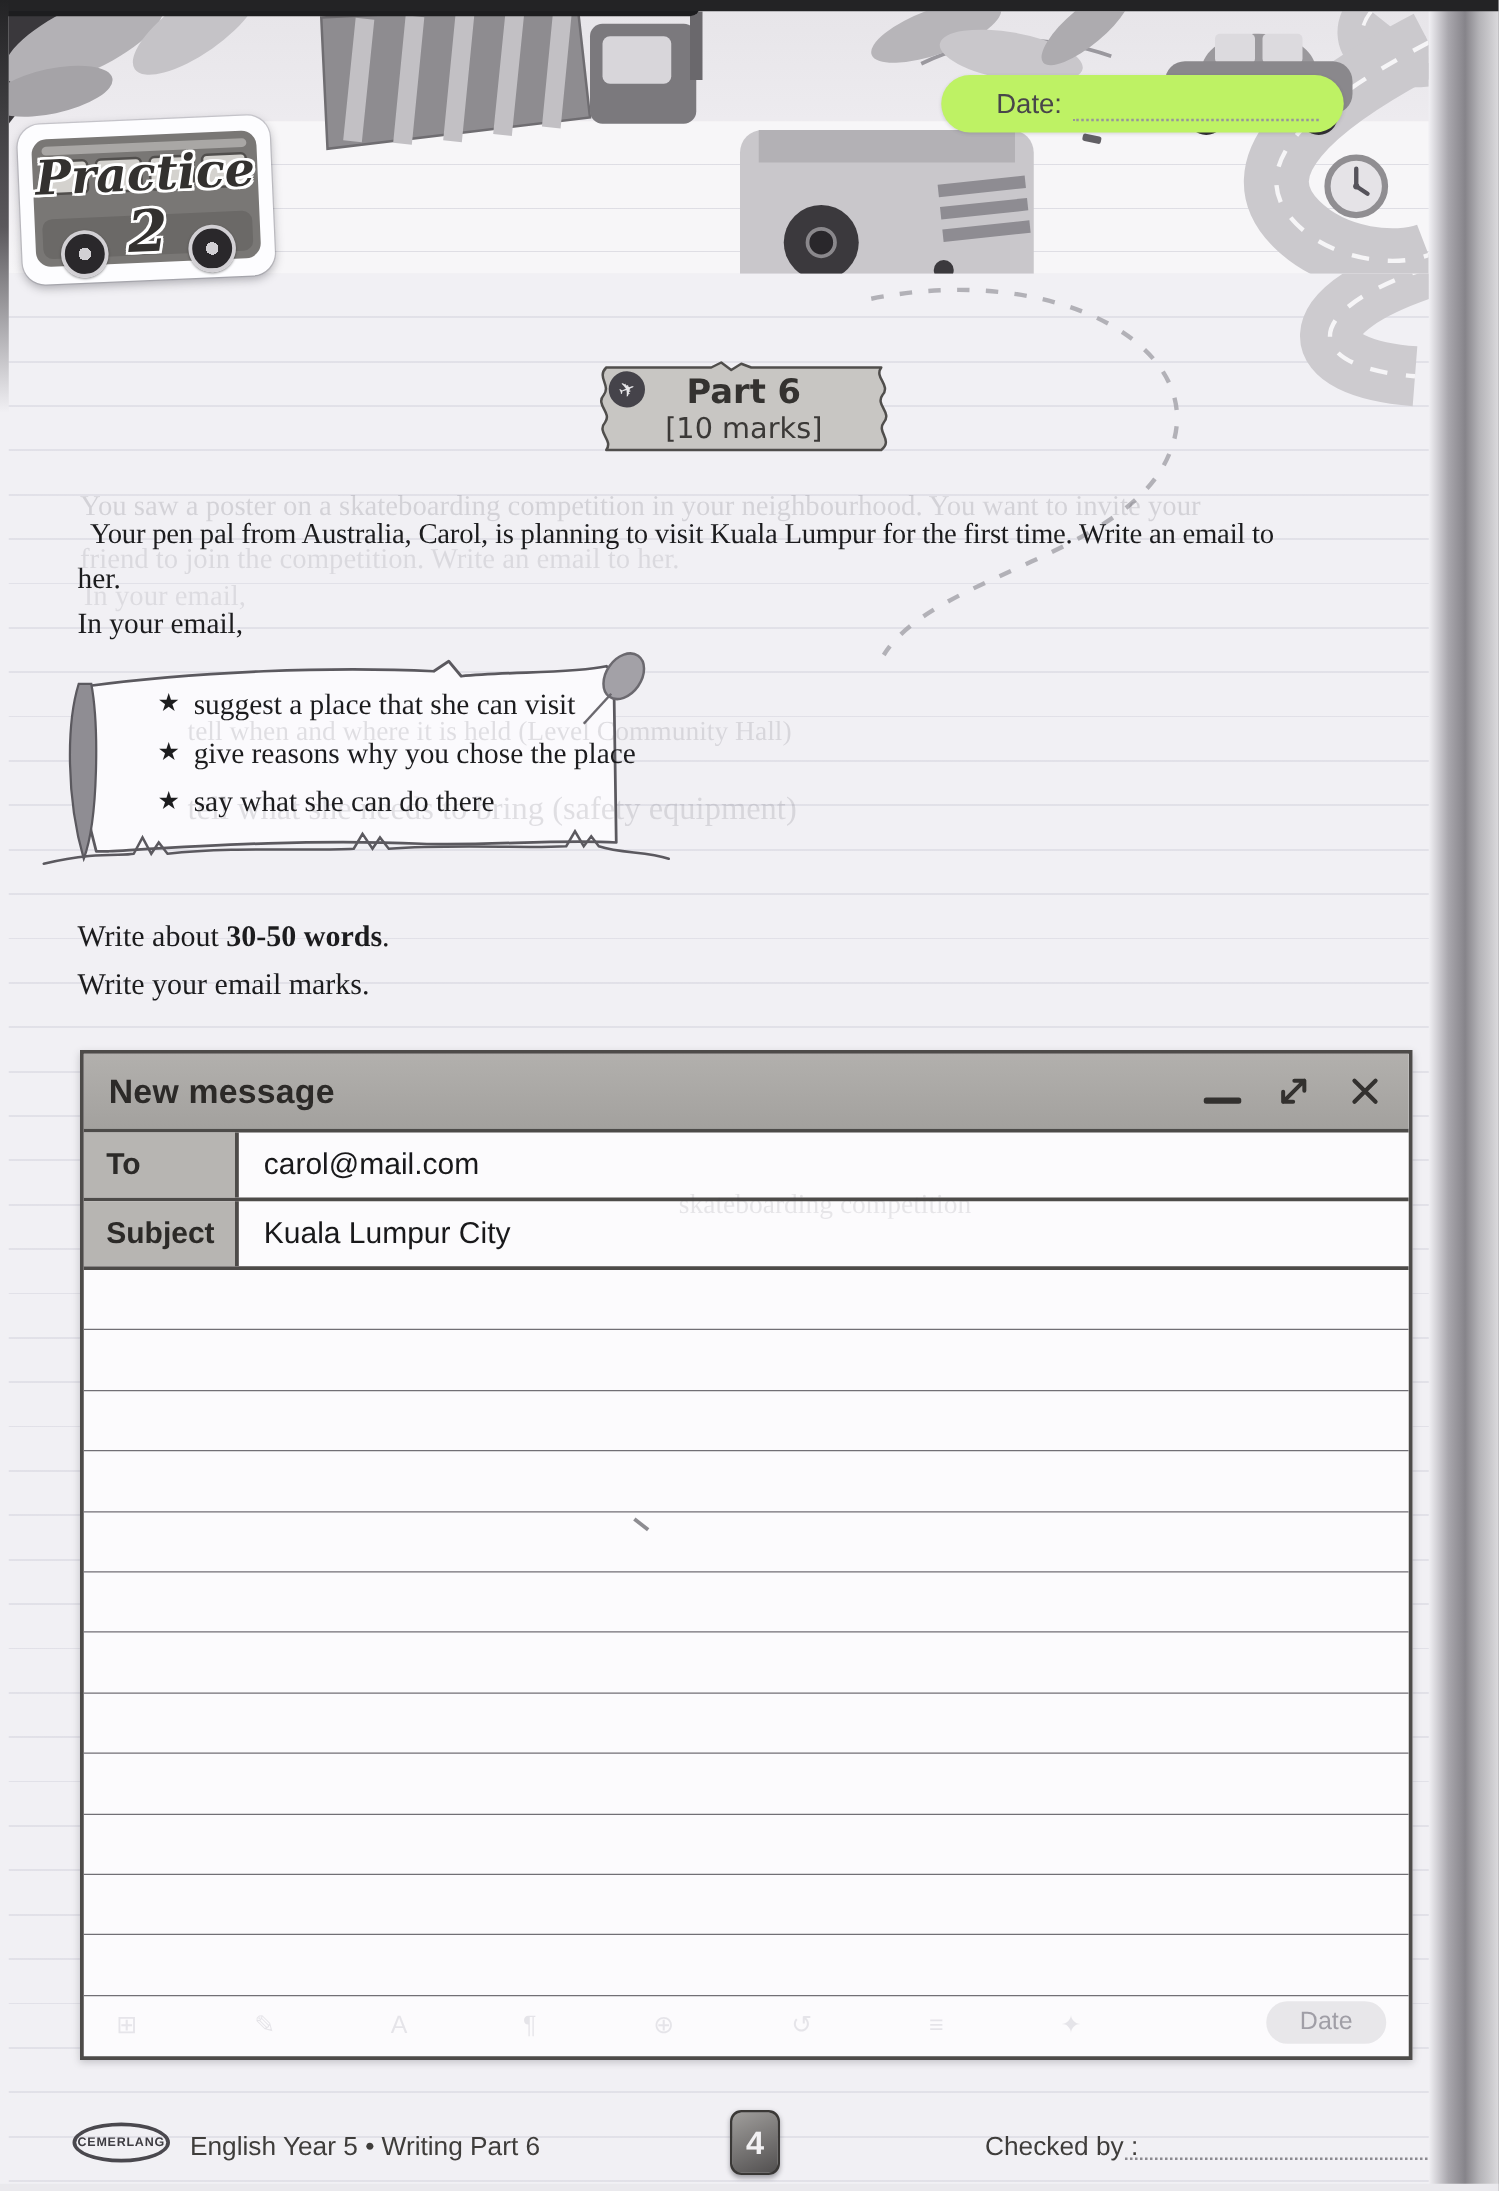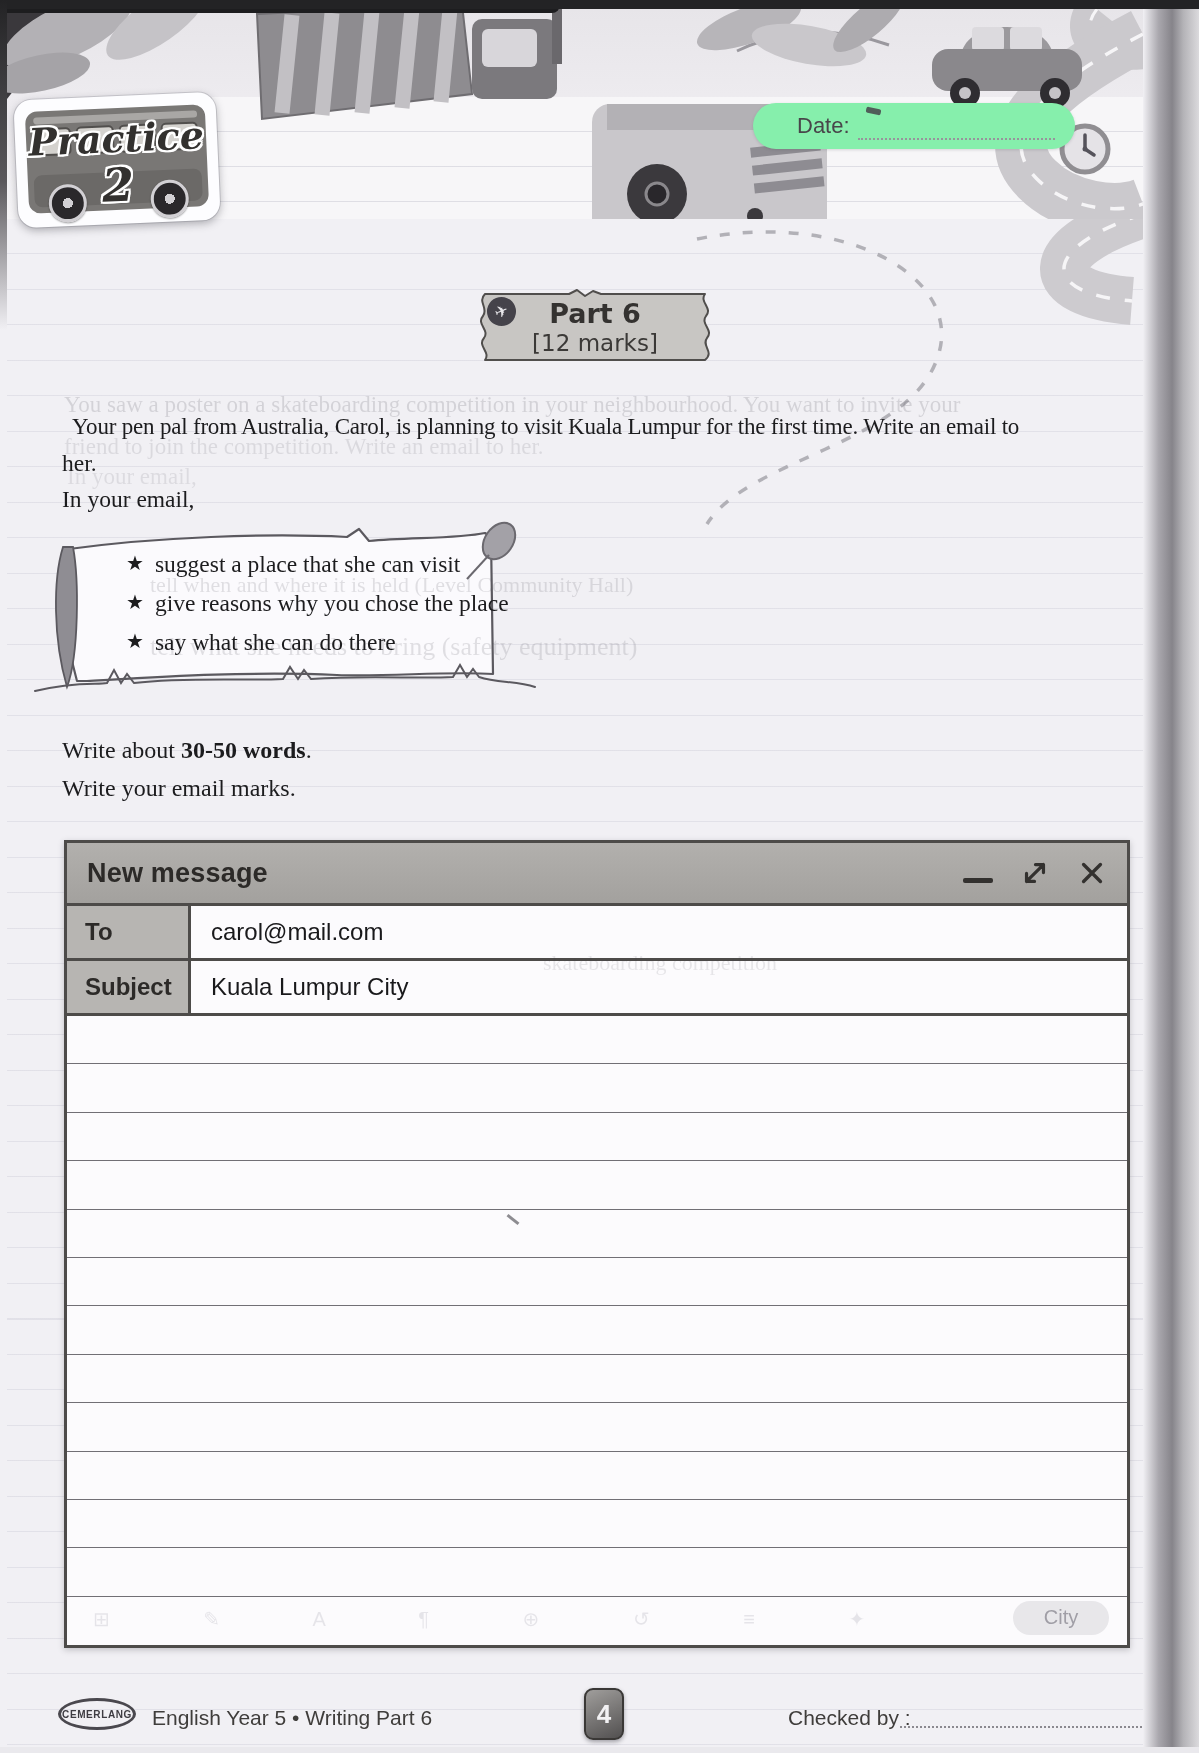--- a/index.html
+++ b/index.html
@@ -40,23 +40,23 @@
          box-shadow:0 1px 2px rgba(0,0,0,.4);}
   .wheel.w-left{left:20px;}.wheel.w-right{right:20px;}
   .practice-word{position:absolute;top:20px;left:0;right:0;text-align:center;z-index:3;
         font-family:"DejaVu Serif",serif;font-style:italic;font-weight:700;font-size:38px;color:#33312f;
         text-shadow:2px 0 0 #fff,-2px 0 0 #fff,0 2px 0 #fff,0 -2px 0 #fff,2px 2px 0 #fff,-2px -2px 0 #fff,2px -2px 0 #fff,-2px 2px 0 #fff;}
   .practice-num{position:absolute;top:62px;left:0;right:0;text-align:center;z-index:3;
         font-family:"DejaVu Serif",serif;font-style:italic;font-weight:700;font-size:46px;color:#33312f;
         text-shadow:2px 0 0 #fff,-2px 0 0 #fff,0 2px 0 #fff,0 -2px 0 #fff,2px 2px 0 #fff,-2px -2px 0 #fff,2px -2px 0 #fff,-2px 2px 0 #fff;}
 
   
-  .date-box{position:absolute;left:753px;top:60px;width:322px;height:46px;background:#86efac;border-radius:23px;
+  .date-box{position:absolute;left:753px;top:60px;width:322px;height:46px;background:#bef264;border-radius:23px;
             z-index:5;display:flex;align-items:center;padding:0 20px 0 44px;box-sizing:border-box;
-            box-shadow:0 1px 3px rgba(60,60,70,.18);margin-top:43px;}
+            box-shadow:0 1px 3px rgba(60,60,70,.18);}
   .date-label{font-size:22px;color:#48464a;}
   .date-line{flex:1;margin-left:8px;height:58%;border-bottom:2px dotted #97959b;}
   .smudge2{position:absolute;left:866px;top:108px;width:15px;height:6px;background:#46444a;
            transform:rotate(12deg);border-radius:2px;opacity:.85;z-index:6;}
   .smudge1{position:absolute;left:506px;top:1218px;width:14px;height:3px;background:#5e5c62;
            transform:rotate(38deg);opacity:.7;z-index:7;}
 
   
   .page-rules{position:absolute;left:7px;top:219px;width:1136px;height:1528px;z-index:1;
               background:repeating-linear-gradient(to bottom,transparent 0 34px,rgba(145,145,168,.16) 34px 35.5px);}
@@ -242,21 +242,21 @@
   <div class="part-badge">
     <svg viewBox="0 0 244 78">
       <path d="M12 6 L96 6 L104 2 L112 8 L120 3 L128 6 L232 6
                C226 14, 240 20, 233 28 C227 36, 241 42, 234 50 C228 58, 242 64, 232 72
                L12 72 C18 64, 4 58, 11 50 C17 42, 3 36, 10 28 C16 20, 4 14, 12 6 Z" fill="#c8c6c3" stroke="#504e4c" stroke-width="2" stroke-linejoin="round"></path>
     </svg>
     <div class="plane-circle">
         <span>✈</span>
       </div>
     <div class="part-line1">Part 6</div>
-    <div class="part-line2">[12 marks]</div>
+    <div class="part-line2">[10 marks]</div>
   </div>
 
   <div class="ghost g1">You saw a poster on a skateboarding competition in your neighbourhood. You want to invite your</div>
   <div class="ghost g2">friend to join the competition. Write an email to her.</div>
   <div class="ghost g3">In your email,</div>
   <div class="ghost g4">tell when and where it is held (Level Community Hall)</div>
   <div class="ghost g5">tell what she needs to bring (safety equipment)</div>
   <div class="ghost g6">skateboarding competition</div>
 
   <div class="serif intro1">Your pen pal from Australia, Carol, is planning to visit Kuala Lumpur for the first time. Write an email to</div>
@@ -306,21 +306,21 @@
         <div class="write-line"></div>
         <div class="write-line"></div>
         <div class="write-line"></div>
         <div class="write-line"></div>
         <div class="write-line"></div>
         <div class="write-line"></div>
         <div class="write-line"></div>
       </div>
     <div class="win-bottom">
       <span class="ghost-toolbar">⊞ ✎ A ¶ ⊕ ↺ ≡ ✦</span>
-      <span class="ghost-send">City</span>
+      <span class="ghost-send">Date</span>
     </div>
   </div>
   <div class="smudge1"></div>
 
   <div class="footer-logo">CEMERLANG</div>
   <div class="footer-series">English Year 5 • Writing Part 6</div>
   <div class="page-num">4</div>
   <div class="checked-by">Checked by :</div>
   <div class="checked-line"></div>
 

